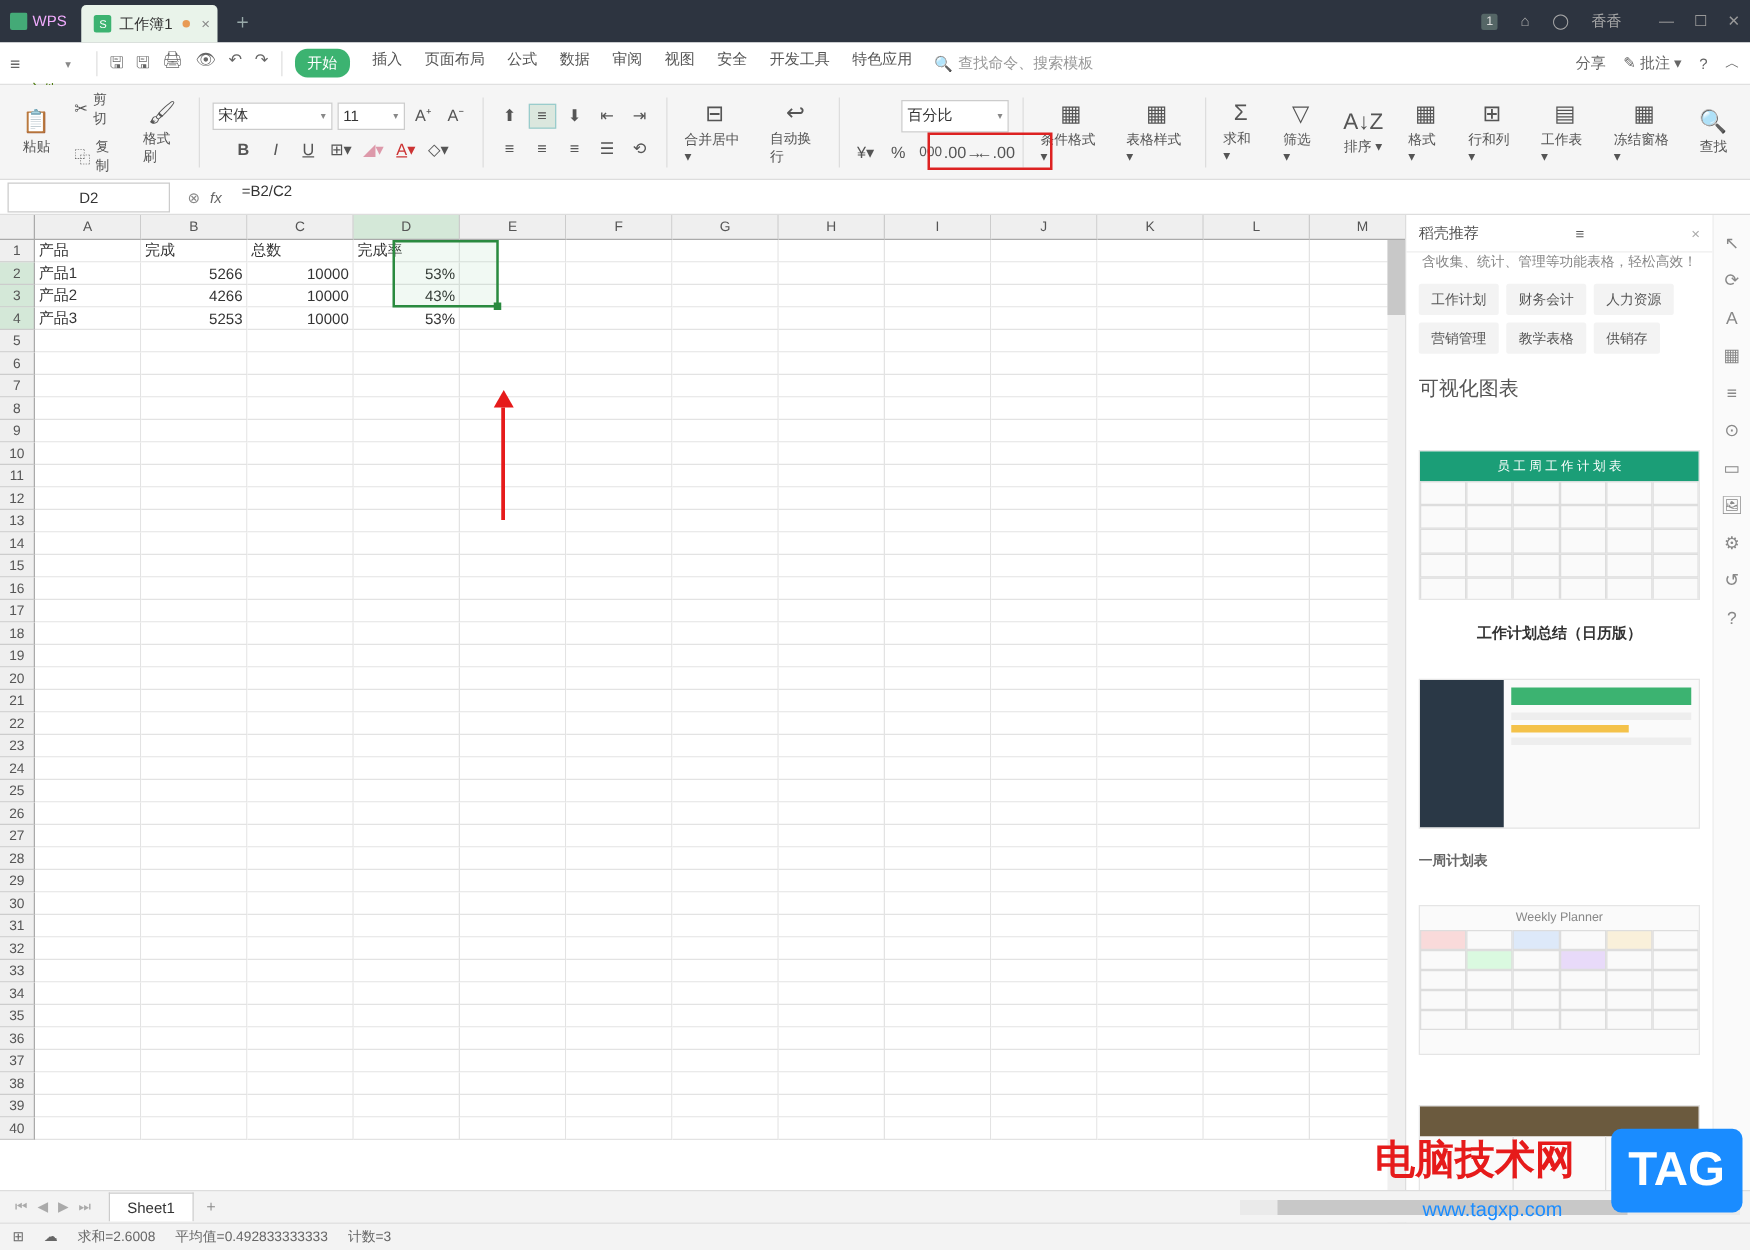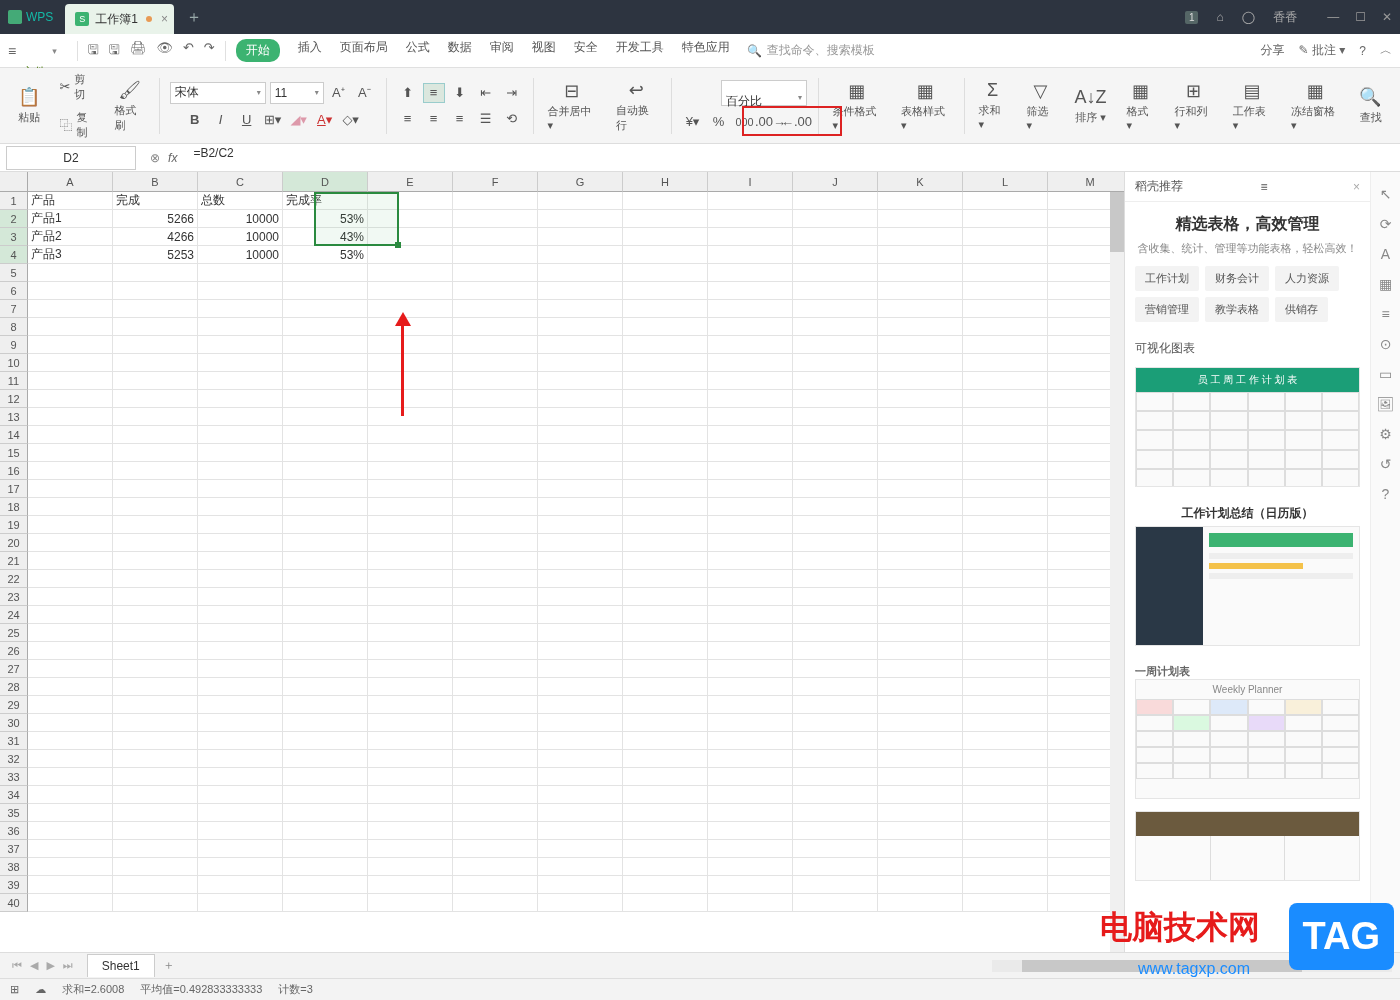--- a/index.html
+++ b/index.html
@@ -1,20 +1,20 @@
 <!DOCTYPE html>
 <html><head>
 <meta charset="utf-8">
 <style>
 * { margin: 0; padding: 0; box-sizing: border-box; font-family: "Microsoft YaHei", sans-serif; }
 body { background: #fff; font-size: 12px; color: #333; overflow: hidden; width: 1400px; height: 1000px; position: relative; }
 
 
 .titlebar { height: 34px; background: #2d3440; display: flex; align-items: center; padding: 0 8px; }
-.titlebar .logo { color: #14b8a6; font-size: 12px; display: flex; align-items: flex-start; gap: 4px; }
+.titlebar .logo { color: #f0abfc; font-size: 12px; display: flex; align-items: flex-start; gap: 4px; }
 .titlebar .logo svg { width: 14px; height: 14px; }
 .titlebar .tabs { display: flex; align-items: flex-end; height: 100%; margin-left: 12px; }
 .titlebar .tab { height: 30px; background: #e9f3ea; border-radius: 4px 4px 0 0; padding: 0 36px 0 10px; display: flex; align-items: center; position: relative; color: #333; font-size: 12px; margin-top: 4px; }
 .titlebar .tab .doc-icon { width: 14px; height: 14px; background: #3cb371; border-radius: 2px; margin-right: 6px; display: inline-flex; align-items: center; justify-content: center; color: #fff; font-size: 9px; }
 .titlebar .tab .dot { width: 6px; height: 6px; border-radius: 50%; background: #e89a54; position: absolute; right: 22px; }
 .titlebar .tab .close { position: absolute; right: 6px; color: #888; }
 .titlebar .add-tab { color: #9aa; margin-left: 12px; font-size: 16px; cursor: pointer; }
 .titlebar .right-controls { margin-left: auto; display: flex; align-items: center; gap: 18px; color: #aaa; }
 .titlebar .right-controls .badge { background: #566; color: #ddd; font-size: 10px; padding: 1px 4px; border-radius: 2px; }
 .titlebar .right-controls span { cursor: pointer; font-size: 12px; }
@@ -37,21 +37,21 @@
 
 .ribbon { height: 76px; background: #f5f5f5; border-bottom: 1px solid #ddd; display: flex; align-items: center; padding: 4px 8px; position: relative; overflow: hidden; }
 .ribbon-group { display: flex; flex-direction: column; justify-content: center; align-items: center; padding: 0 6px; height: 100%; }
 .ribbon-sep { width: 1px; height: 56px; background: #ddd; margin: 0 4px; }
 .rbtn { display: flex; flex-direction: column; align-items: center; justify-content: center; gap: 2px; font-size: 11px; color: #555; padding: 2px 4px; cursor: pointer; }
 .rbtn .ic { font-size: 18px; color: #555; }
 .rbtn-sm { font-size: 11px; color: #555; display: flex; align-items: center; gap: 4px; cursor: pointer; padding: 2px 3px; }
 .rbtn-sm .ic { font-size: 13px; }
 .font-sel { width: 96px; height: 22px; border: 1px solid #ccc; background: #fff; font-size: 12px; padding: 0 4px; display: flex; align-items: center; justify-content: space-between; }
 .size-sel { width: 54px; height: 22px; border: 1px solid #ccc; background: #fff; font-size: 12px; padding: 0 4px; display: flex; align-items: center; justify-content: space-between; }
-.fmt-sel { width: 86px; height: 22px; border: 1px solid #ccc; background: #fff; font-size: 12px; padding: 12px 4px; display: flex; align-items: flex-start; justify-content: space-between; margin-left: 39px; }
+.fmt-sel { width: 86px; height: 22px; border: 1px solid #ccc; background: #fff; font-size: 12px; padding: 12px 4px; display: flex; align-items: center; justify-content: space-between; margin-left: 39px; }
 .drop-i { font-size: 8px; color: #888; }
 .icon-row { display: flex; gap: 4px; }
 .icon-btn { width: 22px; height: 20px; display: flex; align-items: center; justify-content: center; color: #555; font-size: 13px; cursor: pointer; }
 .icon-btn.active { background: #dbe7de; border: 1px solid #9cc; }
 .red-box { position: absolute; border: 2px solid #dd2222; }
 
 
 .formula-bar { height: 28px; border-bottom: 1px solid #ddd; display: flex; align-items: center; background: #fff; }
 .name-box { width: 130px; height: 24px; border: 1px solid #ccc; margin: 0 6px; display: flex; align-items: center; justify-content: center; font-size: 12px; }
 .fx-icons { display: flex; gap: 8px; color: #888; padding: 0 8px; }
@@ -81,23 +81,23 @@
 
 
 .right-panel { width: 246px; border-left: 1px solid #ddd; background: #fff; display: flex; flex-direction: column; }
 .rp-head { height: 30px; display: flex; align-items: center; padding: 0 10px; border-bottom: 1px solid #eee; font-size: 12px; color: #555; }
 .rp-head .close { margin-left: auto; color: #aaa; }
 .rp-title { font-size: 16px; font-weight: bold; color: #333; text-align: center; padding: 12px 0 6px; }
 .rp-sub { font-size: 11px; color: #888; text-align: center; padding-bottom: 10px; }
 .rp-tags { display: flex; flex-wrap: wrap; gap: 6px; padding: 0 10px 8px; }
 .rp-tag { background: #f3f3f3; padding: 5px 10px; font-size: 11px; color: #555; border-radius: 2px; }
 .rp-tag.pill { background: #fff; border: 1px solid #ddd; }
-.rp-section { padding: 10px; font-size: 12px; color: #555; }
+.rp-section { padding: 10px; font-size: 16px; color: #555; }
 .rp-thumbs { display: flex; flex-direction: column; gap: 12px; padding: 0 10px; }
-.rp-thumb { border: 1px solid #e5e5e5; height: 120px; background: #fafafa; position: relative; overflow: hidden; }
+.rp-thumb { border: 1px solid #e5e5e5; height: 120px; background: #fafafa; position: relative; overflow: hidden; margin-top: 28px; }
 .rp-thumb-title { font-size: 11px; color: #666; margin-top: 6px; text-align: left; }
 .thumb-header { height: 24px; display: flex; align-items: center; justify-content: center; color: #fff; font-size: 10px; }
 .thumb-grid { display: grid; grid-template-columns: repeat(6,1fr); grid-template-rows: repeat(5,1fr); height: 96px; }
 .thumb-grid div { border: 0.5px solid #ddd; }
 
 
 .side-tools { width: 30px; border-left: 1px solid #eee; background: #fafafa; display: flex; flex-direction: column; align-items: center; gap: 14px; padding-top: 14px; color: #888; }
 .side-tools span { cursor: pointer; font-size: 14px; }
 
 
@@ -949,21 +949,20 @@
         <div class="vscroll-thumb"></div>
       </div>
   </div>
 
   <div class="right-panel">
     <div class="rp-head">
       <span>稻壳推荐</span>
       <span style="margin-left:auto;margin-right:8px">≡</span>
       <span class="close">×</span>
     </div>
-    <div class="rp-title">精选表格，高效管理</div>
     <div class="rp-sub">含收集、统计、管理等功能表格，轻松高效！</div>
     <div class="rp-tags">
       <span class="rp-tag">工作计划</span>
       <span class="rp-tag">财务会计</span>
       <span class="rp-tag">人力资源</span>
       <span class="rp-tag">营销管理</span>
       <span class="rp-tag">教学表格</span>
       <span class="rp-tag">供销存</span>
     </div>
     <div class="rp-section">可视化图表</div>

